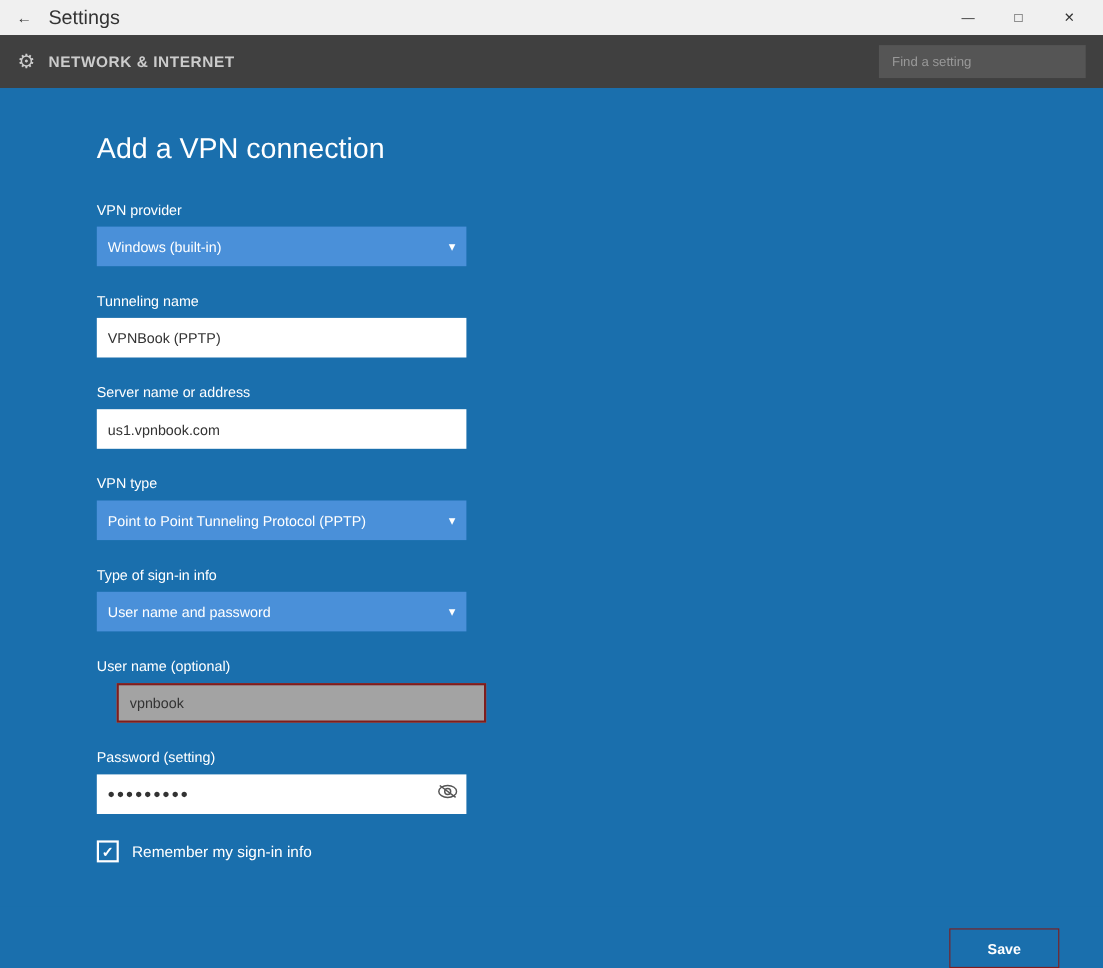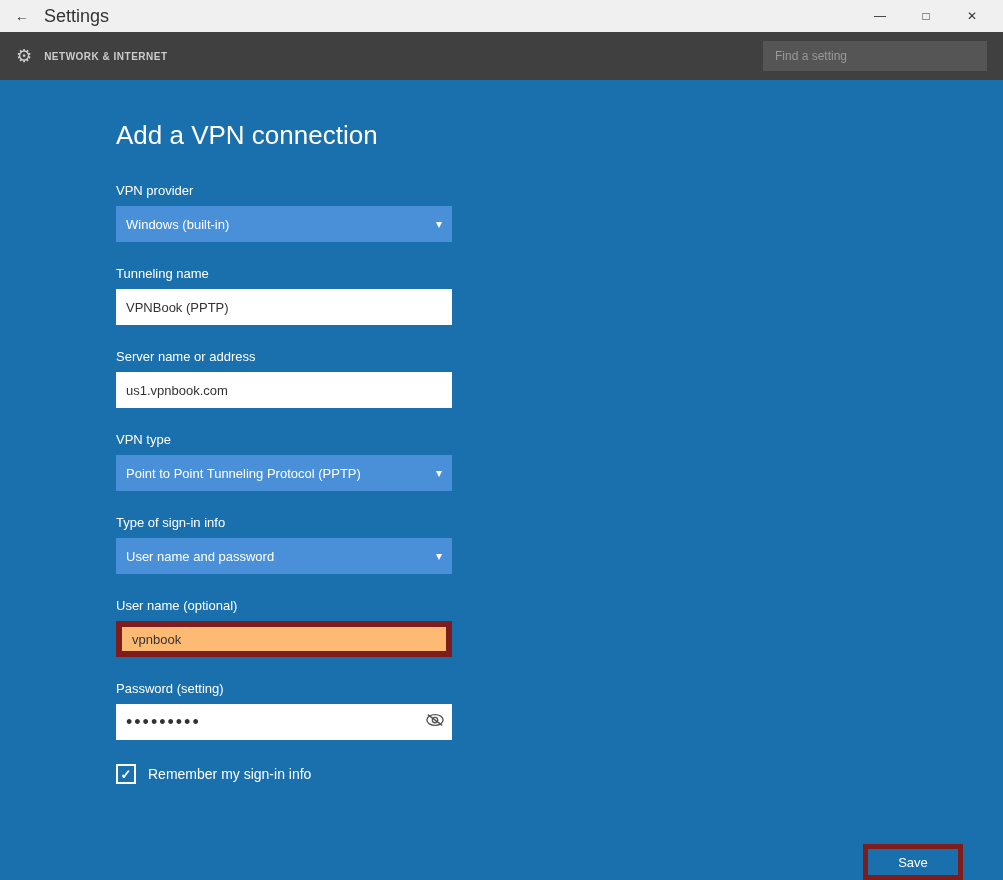--- a/index.html
+++ b/index.html
@@ -60,49 +60,49 @@
       background: #404040;
       height: 48px;
       padding: 0 16px;
       gap: 12px;
     }
     .app-header-icon {
       font-size: 18px;
       color: #ccc;
     }
     .app-header-title {
-      font-size: 10px;
+      font-size: 14px;
       color: #ccc;
       font-weight: 600;
       letter-spacing: 0.5px;
       flex: 1;
     }
     .search-box {
       background: #555;
       border: none;
       color: #ccc;
       padding: 4px 12px;
-      width: 224px;
+      width: 188px;
       height: 30px;
       font-size: 12px;
     }
     .search-box::placeholder { color: #999; }
 
     
     .main-content {
       background: #1a6fad;
       height: calc(880px - 32px - 48px);
       display: flex;
       flex-direction: column;
       overflow-y: auto;
     }
 
     
     .dialog-area {
-      padding: 40px 116px;
+      padding: 40px 88px;
       flex: 1;
     }
 
     .dialog-title {
       font-size: 26px;
       font-weight: 300;
       color: white;
       margin-bottom: 32px;
     }
 
@@ -122,22 +122,23 @@
       height: 36px;
       background: white;
       border: none;
       padding: 0 10px;
       font-size: 13px;
       color: #333;
       outline: none;
     }
 
     .form-input.active-input {
-      border: 6px solid #7f1d1d;
-      background: #fdba74;
+      border: 2px solid #7f1d1d;
+      background: #a3a3a3;
+      margin-left: 18px;
     }
 
     .form-select {
       width: 336px;
       height: 36px;
       background: #4a90d9;
       border: none;
       color: white;
       padding: 0 10px;
       font-size: 13px;
@@ -241,25 +242,26 @@
       justify-content: flex-end;
       gap: 16px;
       padding: 20px 40px;
       background: #1a6fad;
     }
 
     .btn {
       width: 100px;
       height: 36px;
       background: transparent;
-      border: 5px solid #7f1d1d;
+      border: 1px solid #7f1d1d;
       color: white;
       font-size: 13px;
       cursor: pointer;
       font-family: 'Segoe UI', Arial, sans-serif;
+      font-weight: bold;
     }
   </style>
 </head>
 <body>
 
 <div class="title-bar">
   <div class="title-bar-back">
     <span>←</span>
   </div>
   <span class="title-bar-title">Settings</span>

